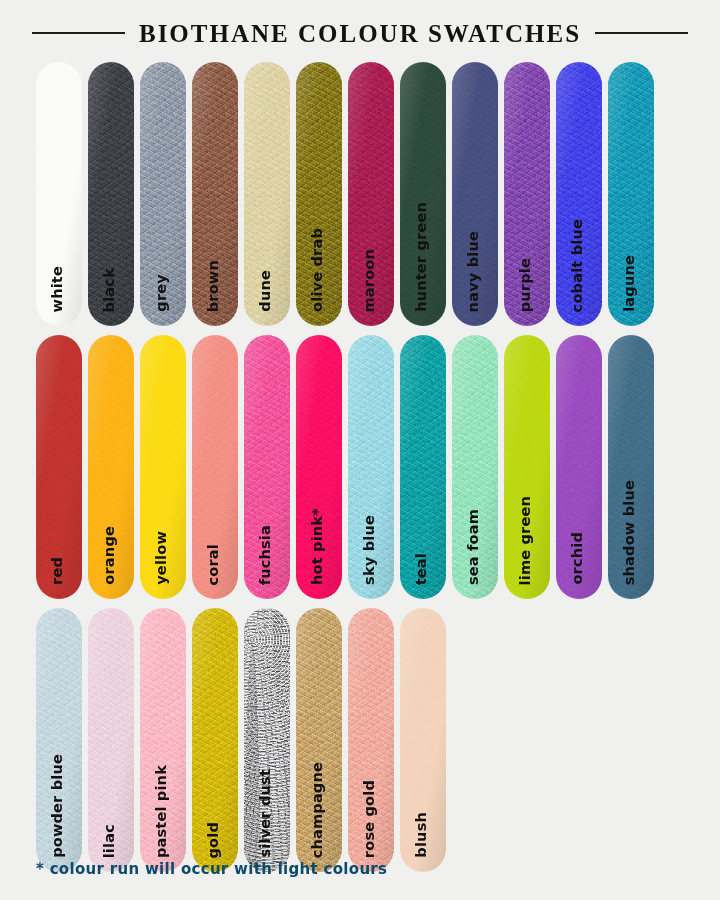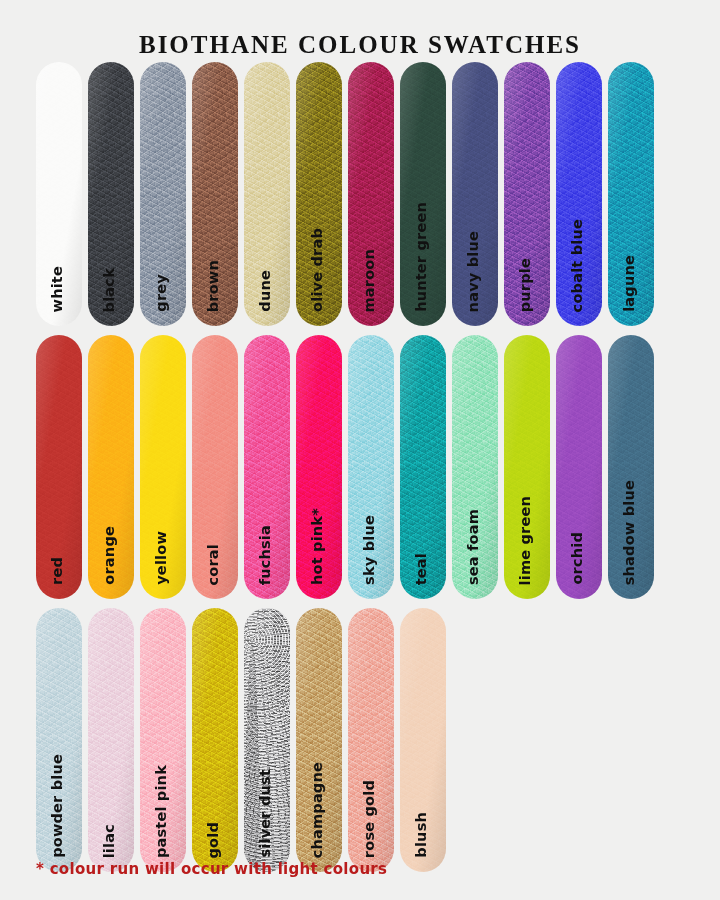--- a/index.html
+++ b/index.html
@@ -18,21 +18,20 @@
   
   .title-bar {
     position: absolute;
     top: 16px;
     left: 32px;
     width: 656px;
     height: 34px;
     display: flex;
     align-items: center;
     gap: 14px;
-    flex-direction: column;
   }
   .title-rule {
     flex: 1 1 auto;
     height: 0;
     border-top: 2px solid #1c1c1c;
   }
   .title-text {
     flex: 0 0 auto;
     font-family: "Liberation Serif", "DejaVu Serif", serif;
     font-weight: 700;
@@ -120,21 +119,21 @@
 
   
   .footnote {
     position: absolute;
     left: 36px;
     bottom: 22px;
     font-family: "DejaVu Sans", "Liberation Sans", sans-serif;
     font-weight: 700;
     font-size: 15px;
     letter-spacing: .3px;
-    color: #b91c1c;
+    color: #0c4a6e;
   }
 </style>
 </head>
 <body>
 
 <div class="title-bar">
   <div class="title-rule"></div>
   <div class="title-text">BIOTHANE COLOUR SWATCHES</div>
   <div class="title-rule"></div>
 </div>

